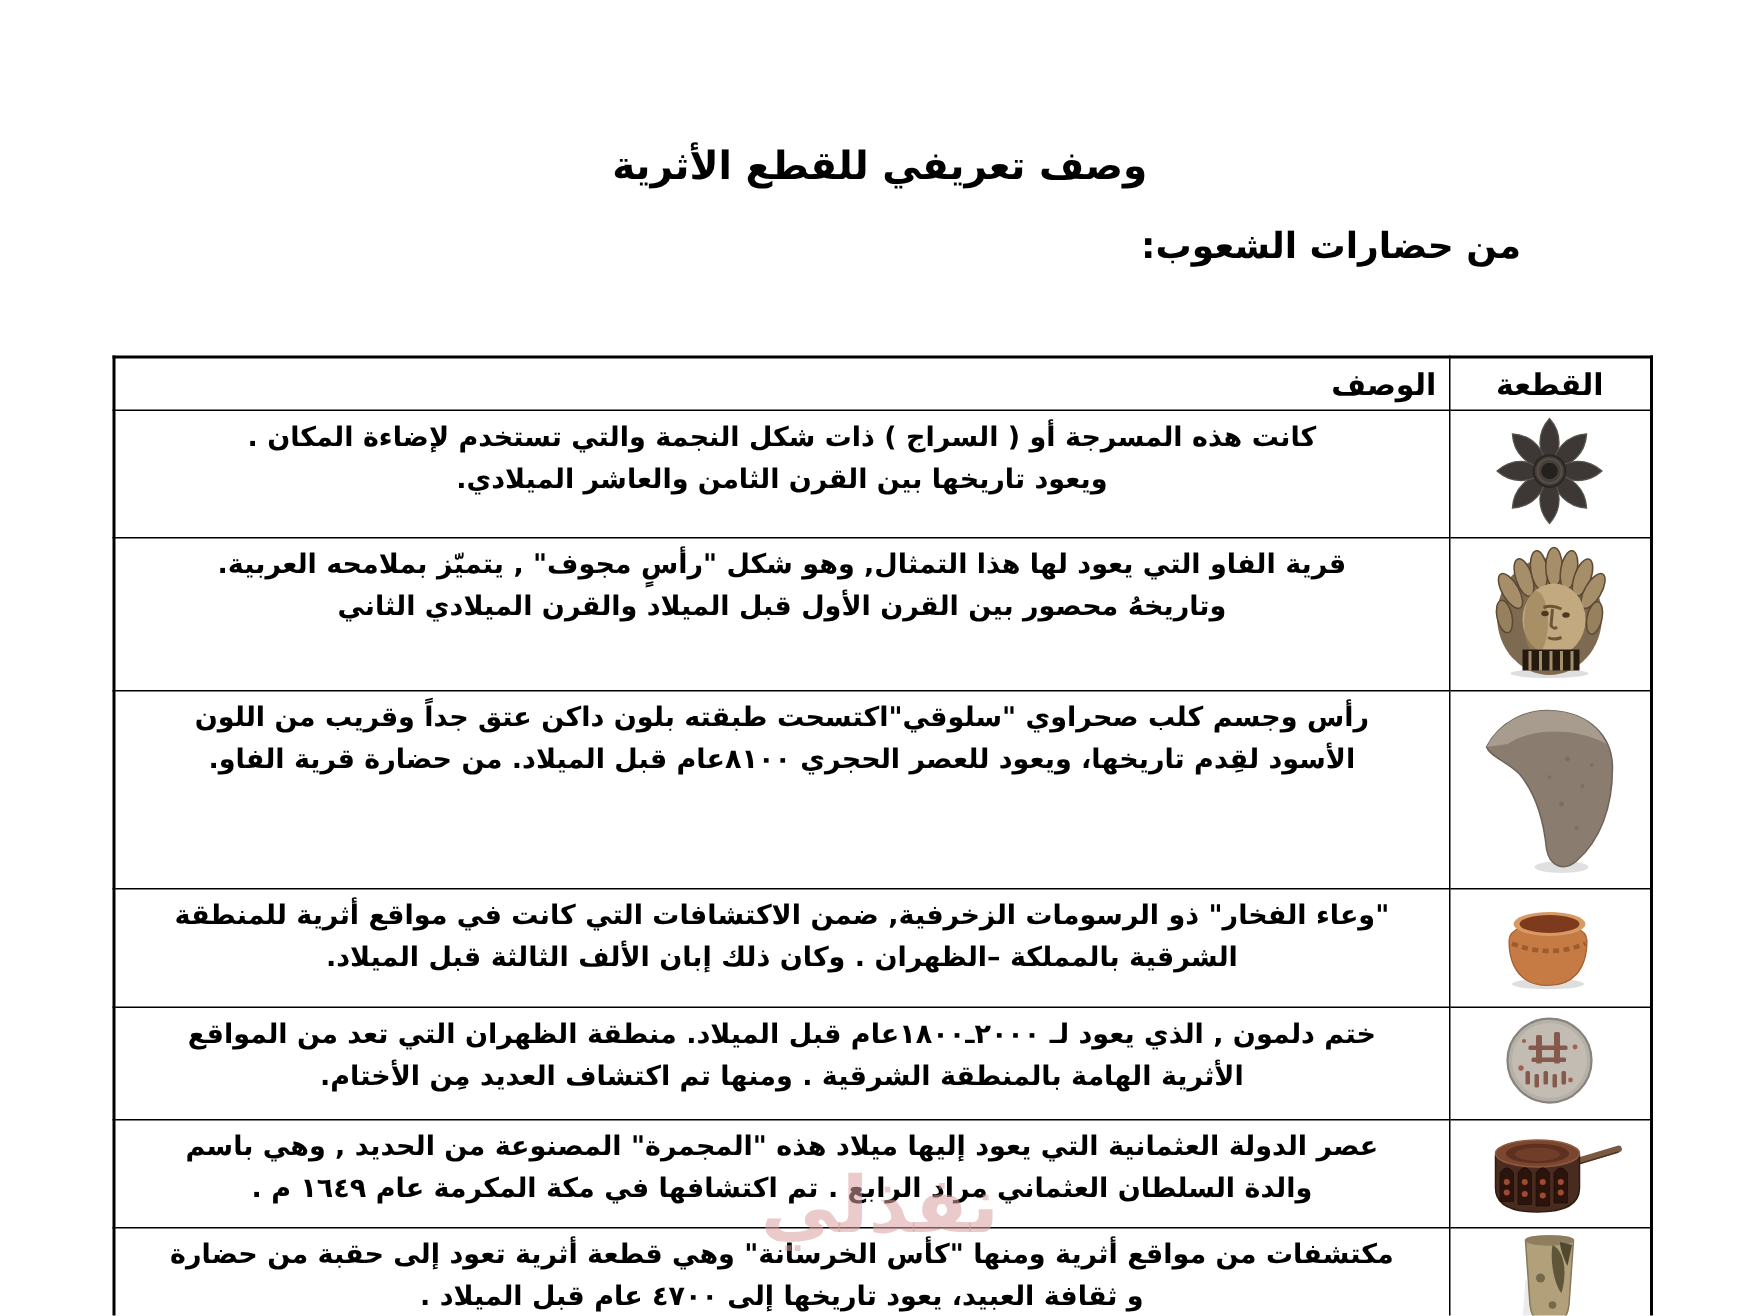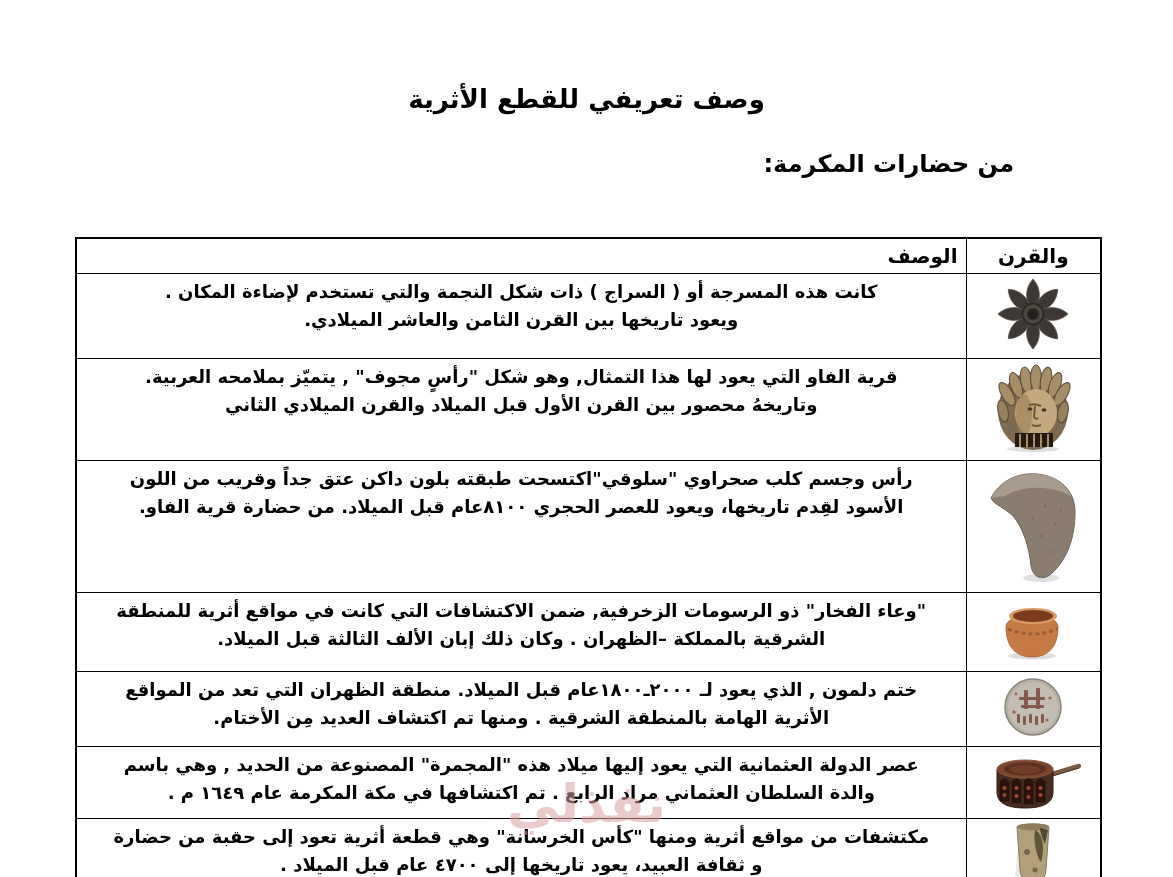--- a/index.html
+++ b/index.html
@@ -2,21 +2,21 @@
 <html lang="ar"><head>
 <meta charset="utf-8">
 <style>
   html,body{margin:0;padding:0;}
   body{
     width:1173px;height:877px;background:#ffffff;position:relative;overflow:hidden;
     font-family:"DejaVu Sans", sans-serif;color:#000;
   }
   .page-title{
     position:absolute;top:84px;left:0;right:0;text-align:center;
-    font-size:26px;font-weight:700;direction:rtl;margin:0;
+    font-size:26px;font-weight:700;direction:rtl;margin:12px;
   }
   .page-subtitle{
     position:absolute;top:150px;right:159px;
     font-size:24px;font-weight:700;direction:rtl;margin:0;
   }
   table.artifacts{
     position:absolute;top:237px;left:75px;width:1025px;
     border-collapse:collapse;table-layout:fixed;
     border:2px solid #000;
   }
@@ -46,31 +46,31 @@
   }
   .wm-domain{
     font-size:27px;font-weight:700;letter-spacing:1px;
     color:rgba(173,173,173,0.55);margin-top:-4px;
   }
 </style>
 </head>
 <body>
 
 <h1 class="page-title">وصف تعريفي للقطع الأثرية</h1>
-<h2 class="page-subtitle">من حضارات المكرمة:</h2>
+<h2 class="page-subtitle">من حضارات الشعوب:</h2>
 
 <table class="artifacts">
   <colgroup>
       <col style="width:890px">
       <col style="width:135px">
     </colgroup>
   <tbody>
       <tr class="hdr">
     <td class="desc-hdr">الوصف</td>
-    <td class="piece-hdr">والقرن</td>
+    <td class="piece-hdr">القطعة</td>
   </tr>
 
   <tr class="r1">
     <td class="desc">كانت هذه المسرجة أو ( السراج ) ذات شكل النجمة والتي تستخدم لإضاءة المكان .
 ويعود تاريخها بين القرن الثامن والعاشر الميلادي.</td>
     <td class="piece">
       <span class="art">
         <svg width="82" height="74" viewBox="0 0 82 74">
           <g transform="translate(41,37)">
             <g fill="#3d3835" stroke="#5a544e" stroke-width="0.8">

